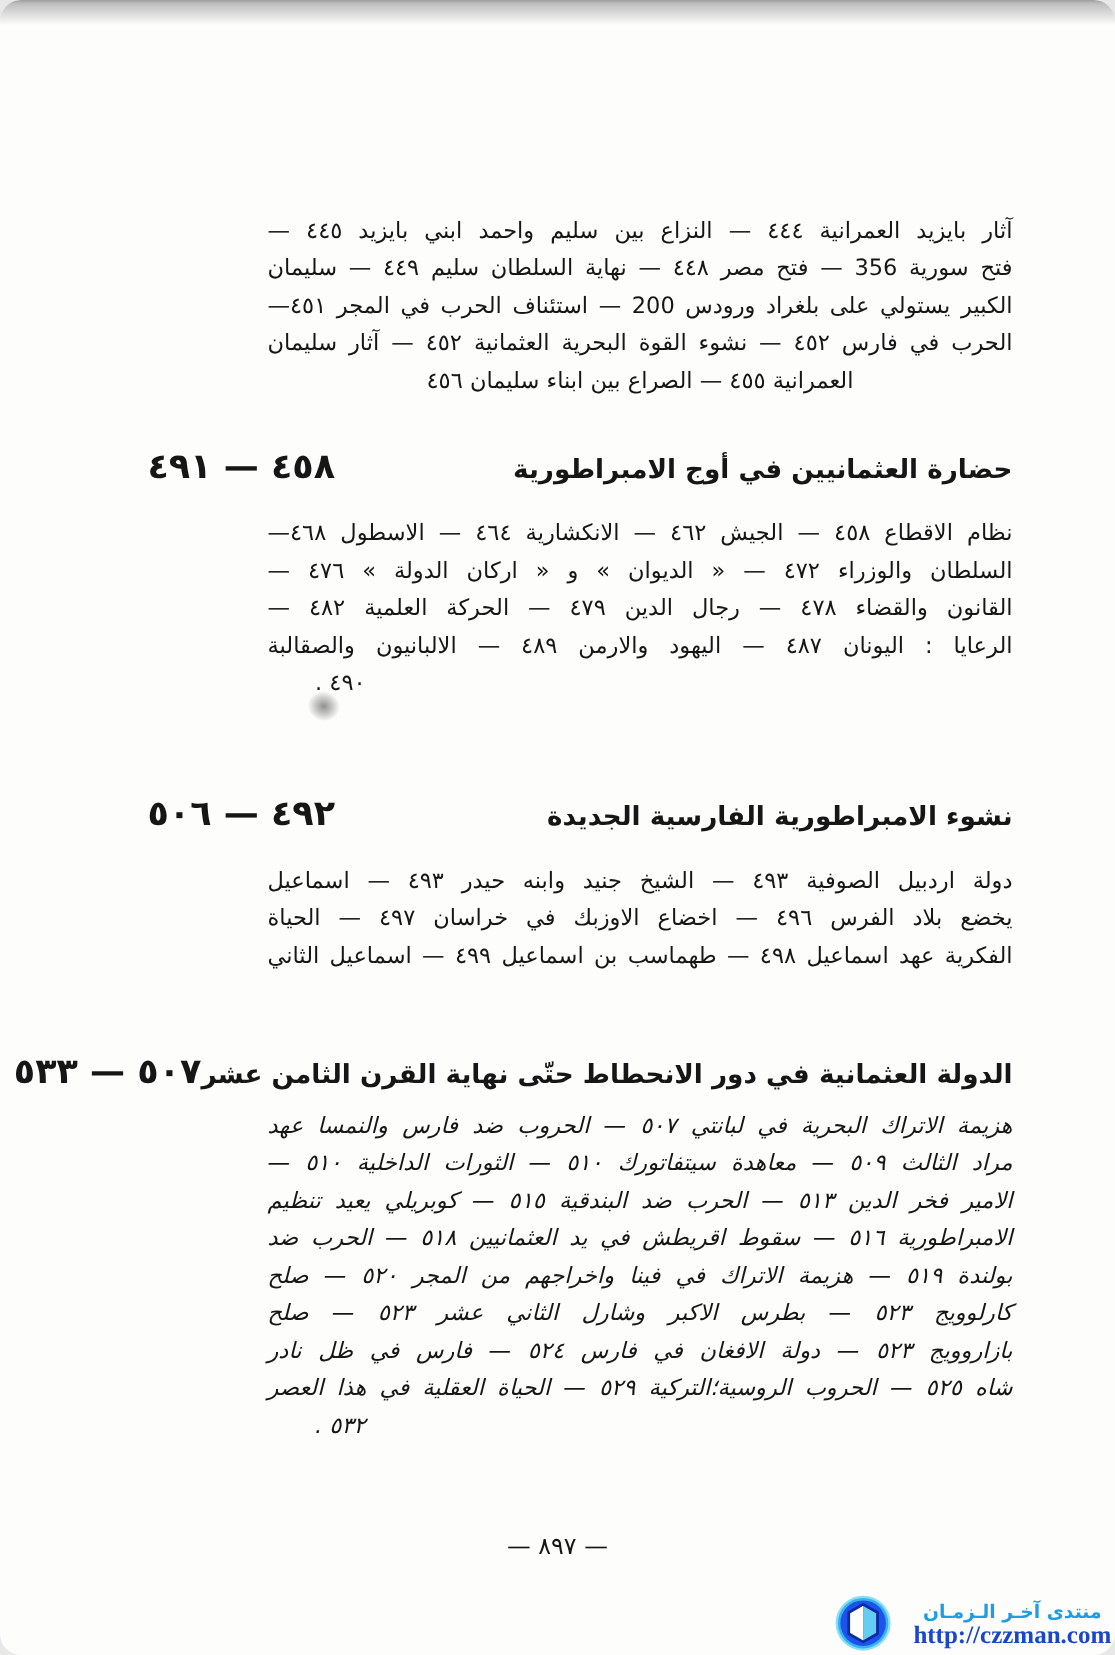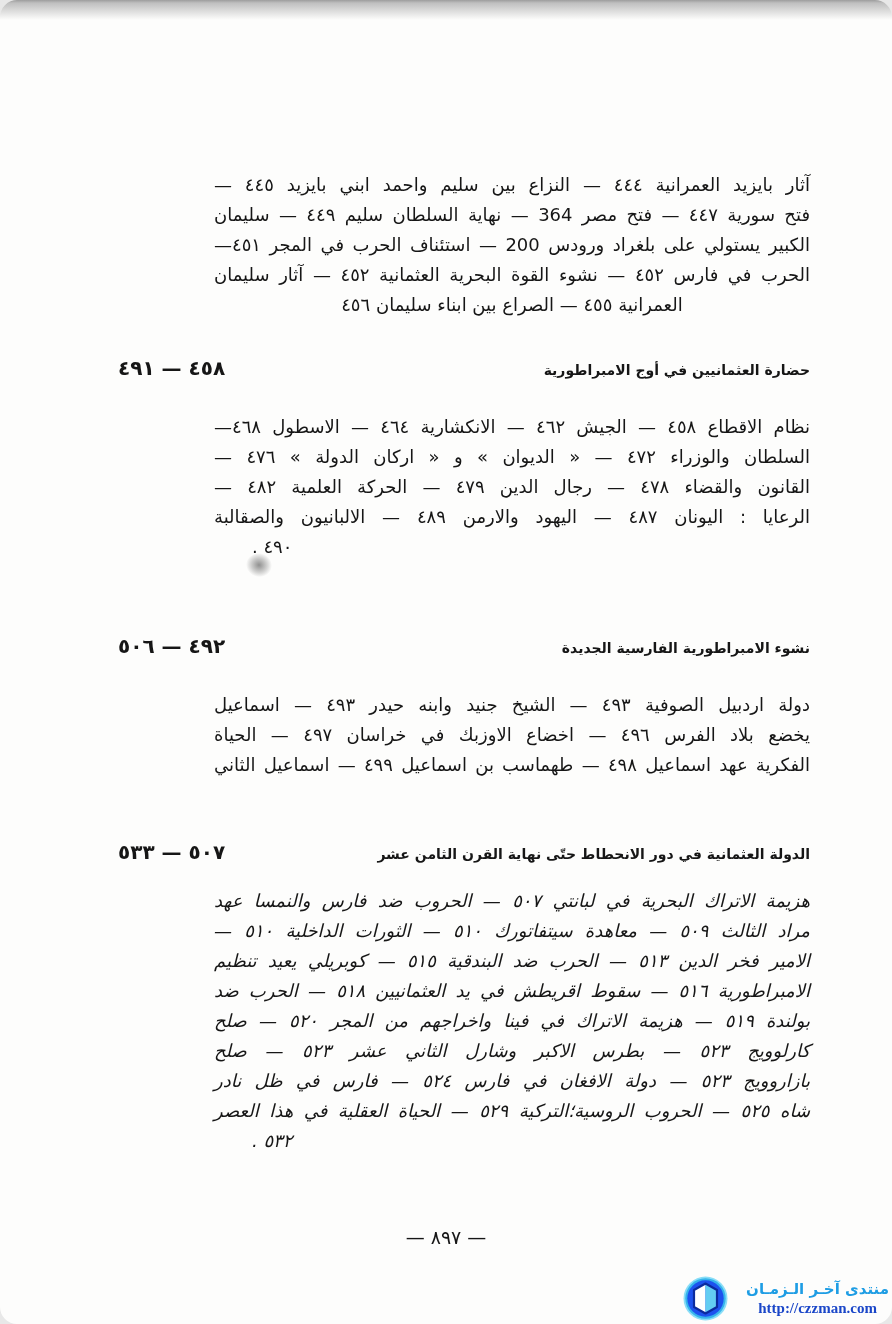--- a/index.html
+++ b/index.html
@@ -35,24 +35,24 @@
   .tline--left{text-align-last:left;padding-left:38px;}
   
   .sec-head{
     position:absolute;
     right:82px;left:118px;
     display:flex;
     justify-content:space-between;
     align-items:baseline;
   }
   .sec-title{
-    font-size:14px;font-weight:bold;white-space:nowrap;
+    font-size:21px;font-weight:bold;white-space:nowrap;
   }
   .sec-pages{
-    font-size:20px;font-weight:bold;white-space:nowrap;letter-spacing:1px;
+    font-size:28px;font-weight:bold;white-space:nowrap;letter-spacing:1px;
   }
   .folio{
     position:absolute;top:1198px;left:0;width:100%;
     text-align:center;font-size:19px;font-weight:500;letter-spacing:2px;margin-top:28px;
   }
   .smudge{
     position:absolute;left:246px;top:553px;width:26px;height:24px;
     border-radius:60% 40% 55% 45%;
     background:radial-gradient(closest-side,rgba(55,55,55,.55),rgba(90,90,90,.28) 60%,rgba(120,120,120,0));
     transform:rotate(18deg);
@@ -62,36 +62,36 @@
     position:absolute;right:3px;bottom:2px;
     display:flex;flex-direction:row-reverse;align-items:center;gap:18px;
     direction:rtl;
   }
   .wm-text{display:flex;flex-direction:column;align-items:center;}
   .wm-name{
     color:#1e9de4;font-weight:bold;font-size:15px;line-height:19px;
     font-family:"DejaVu Sans",sans-serif;
   }
   .wm-url{
-    color:#1a46c8;font-weight:bold;font-size:15px;line-height:18px;
+    color:#1a46c8;font-weight:bold;font-size:20px;line-height:18px;
     font-family:"Liberation Serif",serif;
     direction:ltr;
   }
   .wm-logo{width:45px;height:47px;display:block;}
 </style>
 </head>
 <body>
 
 <div class="page">
 
   <div class="edge-top"></div>
 
   <div class="para" style="top:170px;">
     <div class="tline">آثار بايزيد العمرانية ٤٤٤ — النزاع بين سليم واحمد ابني بايزيد ٤٤٥ —</div>
-    <div class="tline">فتح سورية ٤٤٧ — فتح مصر 364 — نهاية السلطان سليم ٤٤٩ — سليمان</div>
+    <div class="tline">فتح سورية 356 — فتح مصر ٤٤٨ — نهاية السلطان سليم ٤٤٩ — سليمان</div>
     <div class="tline">الكبير يستولي على بلغراد ورودس 200 — استئناف الحرب في المجر ٤٥١—</div>
     <div class="tline">الحرب في فارس ٤٥٢ — نشوء القوة البحرية العثمانية ٤٥٢ — آثار سليمان</div>
     <div class="tline tline--center">العمرانية ٤٥٥ — الصراع بين ابناء سليمان ٤٥٦</div>
   </div>
 
   <div class="sec-head" style="top:356px;">
     <div class="sec-title">حضارة العثمانيين في أوج الامبراطورية</div>
     <div class="sec-pages">٤٥٨ — ٤٩١</div>
   </div>
   <div class="para" style="top:412px;margin-left:13px;">

